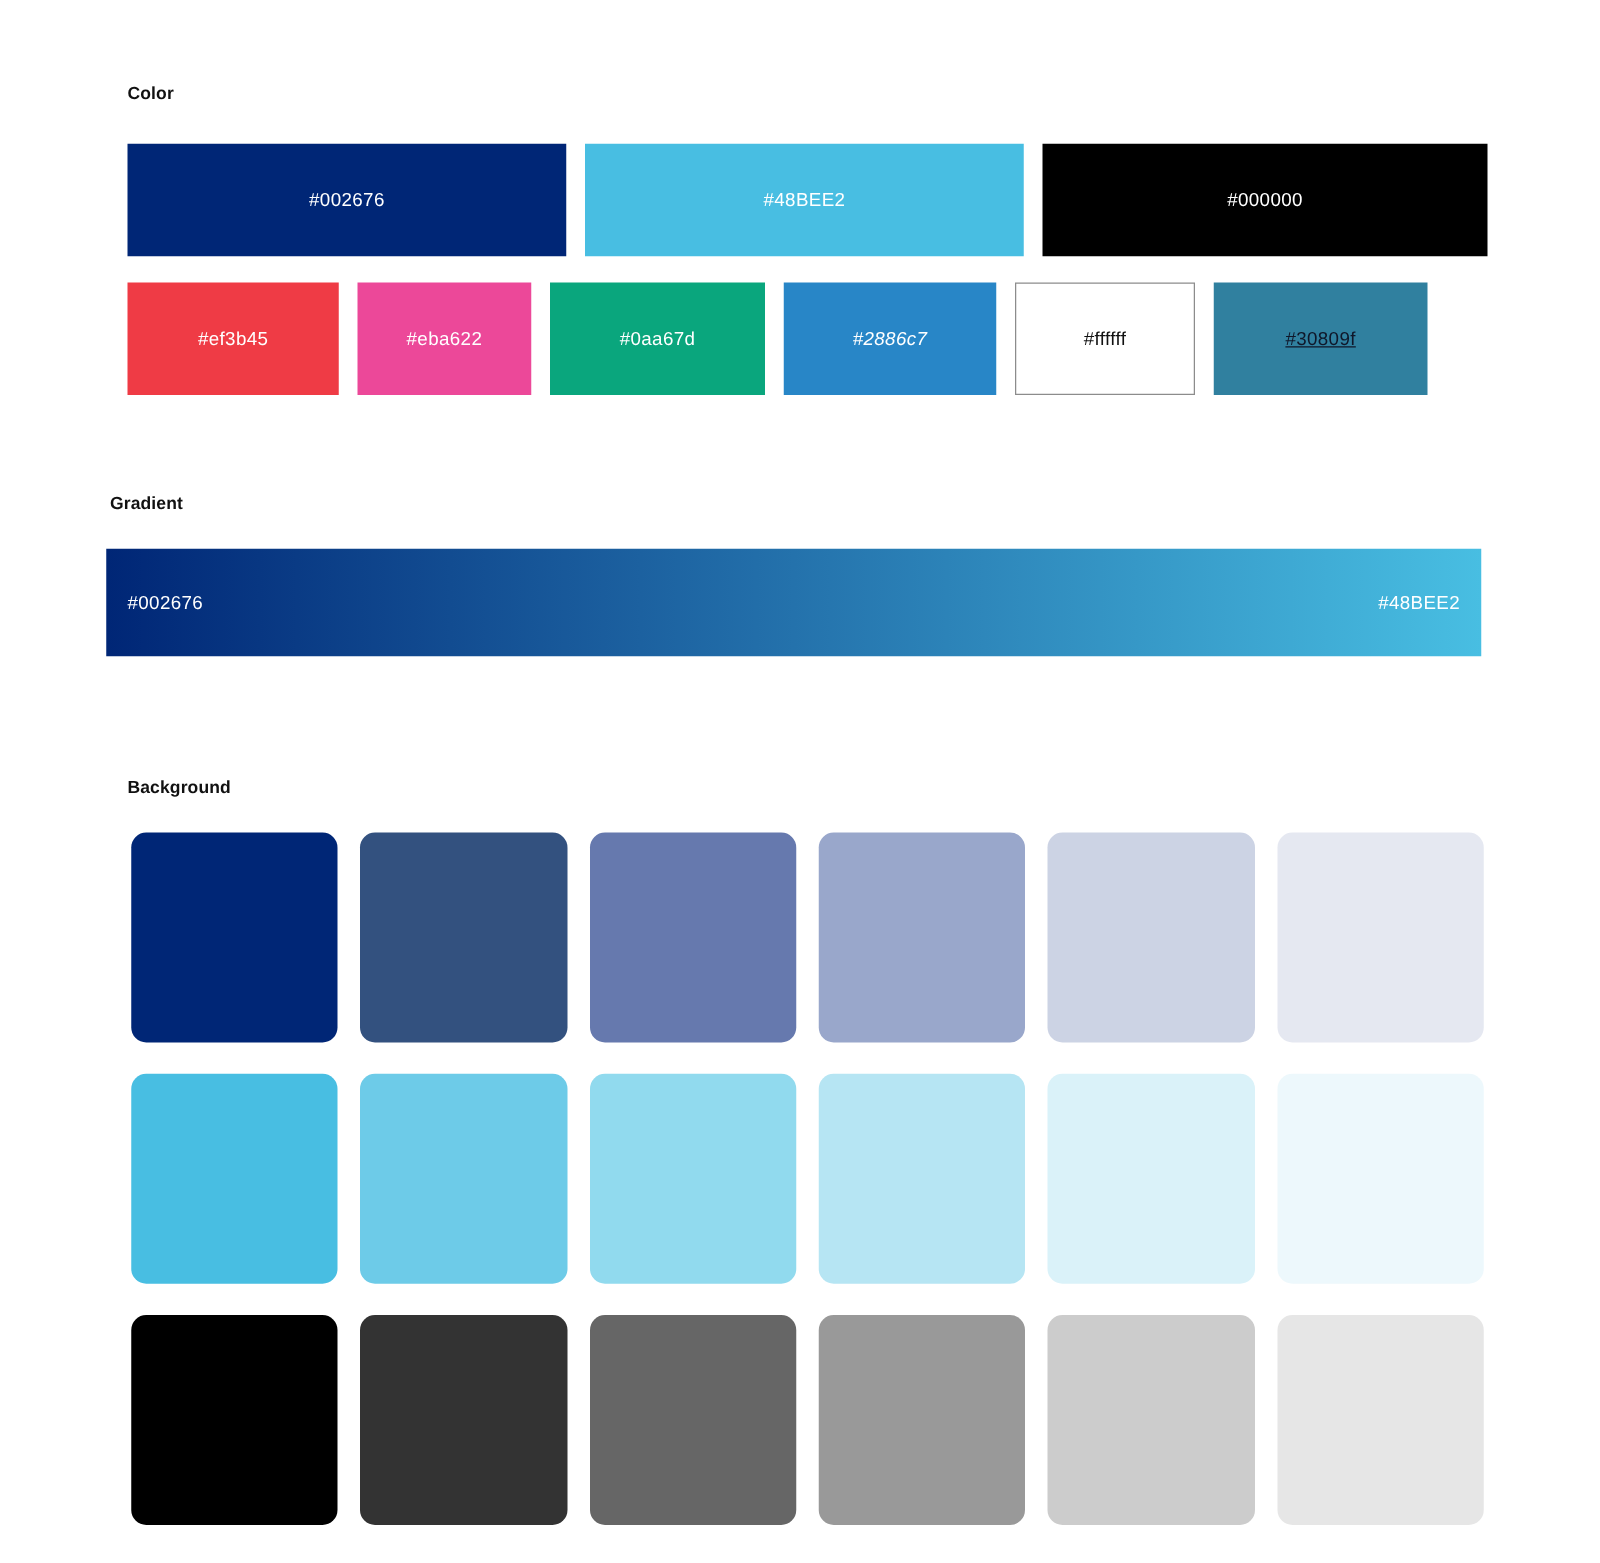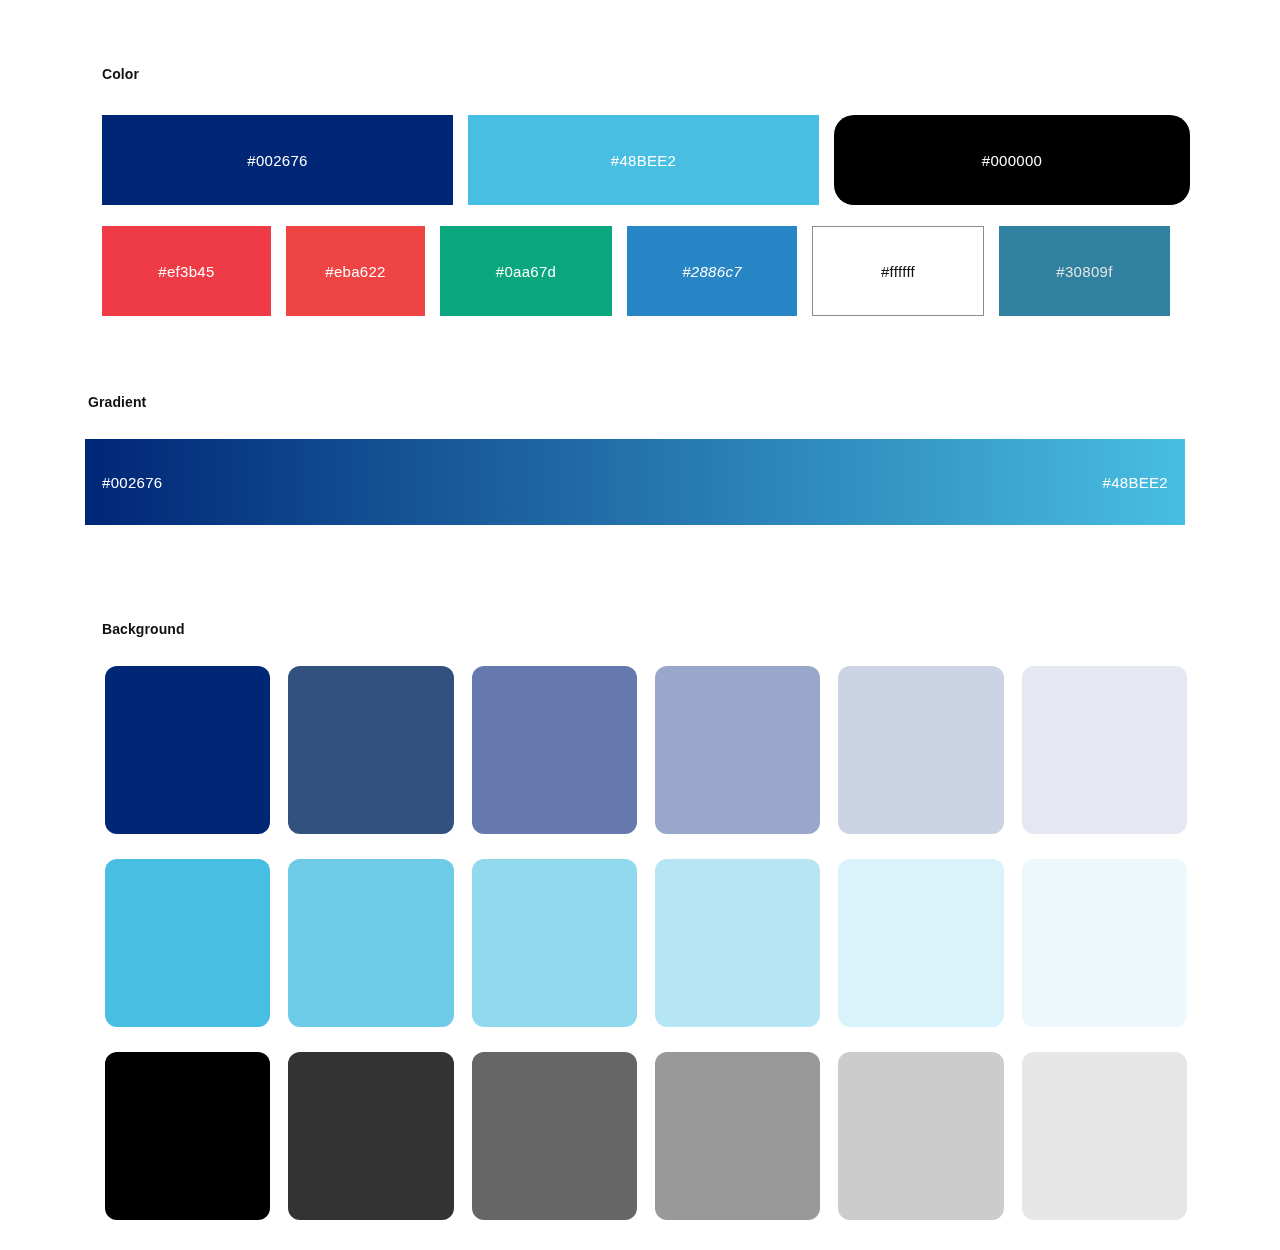--- a/index.html
+++ b/index.html
@@ -75,42 +75,42 @@
   <section id="color-section">
     <h2 class="section-title">Color</h2>
 
     <div class="swatch-row row-primary">
       <div class="swatch" style="background: rgb(0, 38, 118); color: rgb(255, 255, 255); width: 355px;">
         <span>#002676</span>
       </div>
       <div class="swatch" style="background: rgb(72, 190, 226); color: rgb(255, 255, 255); width: 355px;">
         <span>#48BEE2</span>
       </div>
-      <div class="swatch" style="background: rgb(0, 0, 0); color: rgb(255, 255, 255); width: 360px; border-radius: 20px;">
+      <div class="swatch" style="background: rgb(0, 0, 0); color: rgb(255, 255, 255); width: 360px;">
         <span>#000000</span>
       </div>
     </div>
 
     <div class="swatch-row row-secondary">
       <div class="swatch" style="background: rgb(239, 59, 69); color: rgb(255, 255, 255); width: 169px; text-align: center;">
         <span>#ef3b45</span>
       </div>
-      <div class="swatch" style="background: #ef4444; color: rgb(255, 255, 255); width: 139px; align-items: center;">
+      <div class="swatch" style="background: #ec4899; color: rgb(255, 255, 255); width: 139px; align-items: center;">
         <span>#eba622</span>
       </div>
       <div class="swatch" style="background: rgb(10, 166, 125); color: rgb(255, 255, 255); width: 172px;">
         <span>#0aa67d</span>
       </div>
       <div class="swatch" style="background: rgb(40, 134, 199); color: rgb(255, 255, 255); width: 170px; font-style: italic;">
         <span>#2886c7</span>
       </div>
-      <div class="swatch bordered" style="background: rgb(255, 255, 255); color: rgb(17, 17, 17); width: 172px;">
+      <div class="swatch bordered" style="background: rgb(255, 255, 255); color: rgb(17, 17, 17); width: 144px;">
         <span>#ffffff</span>
       </div>
-      <div class="swatch" style="background: rgb(48, 128, 159); color: #e5e5e5; width: 171px;">
+      <div class="swatch" style="background: rgb(48, 128, 159); color: #0f172a; width: 171px; text-decoration: underline;">
         <span>#30809f</span>
       </div>
     </div>
   </section>
 
   <section id="gradient-section">
     <h2 class="section-title">Gradient</h2>
     <div class="gradient-bar" style="background: linear-gradient(to right, rgb(0, 38, 118) 0%, rgb(72, 190, 226) 100%);">
       <span>#002676</span>
       <span>#48BEE2</span>

